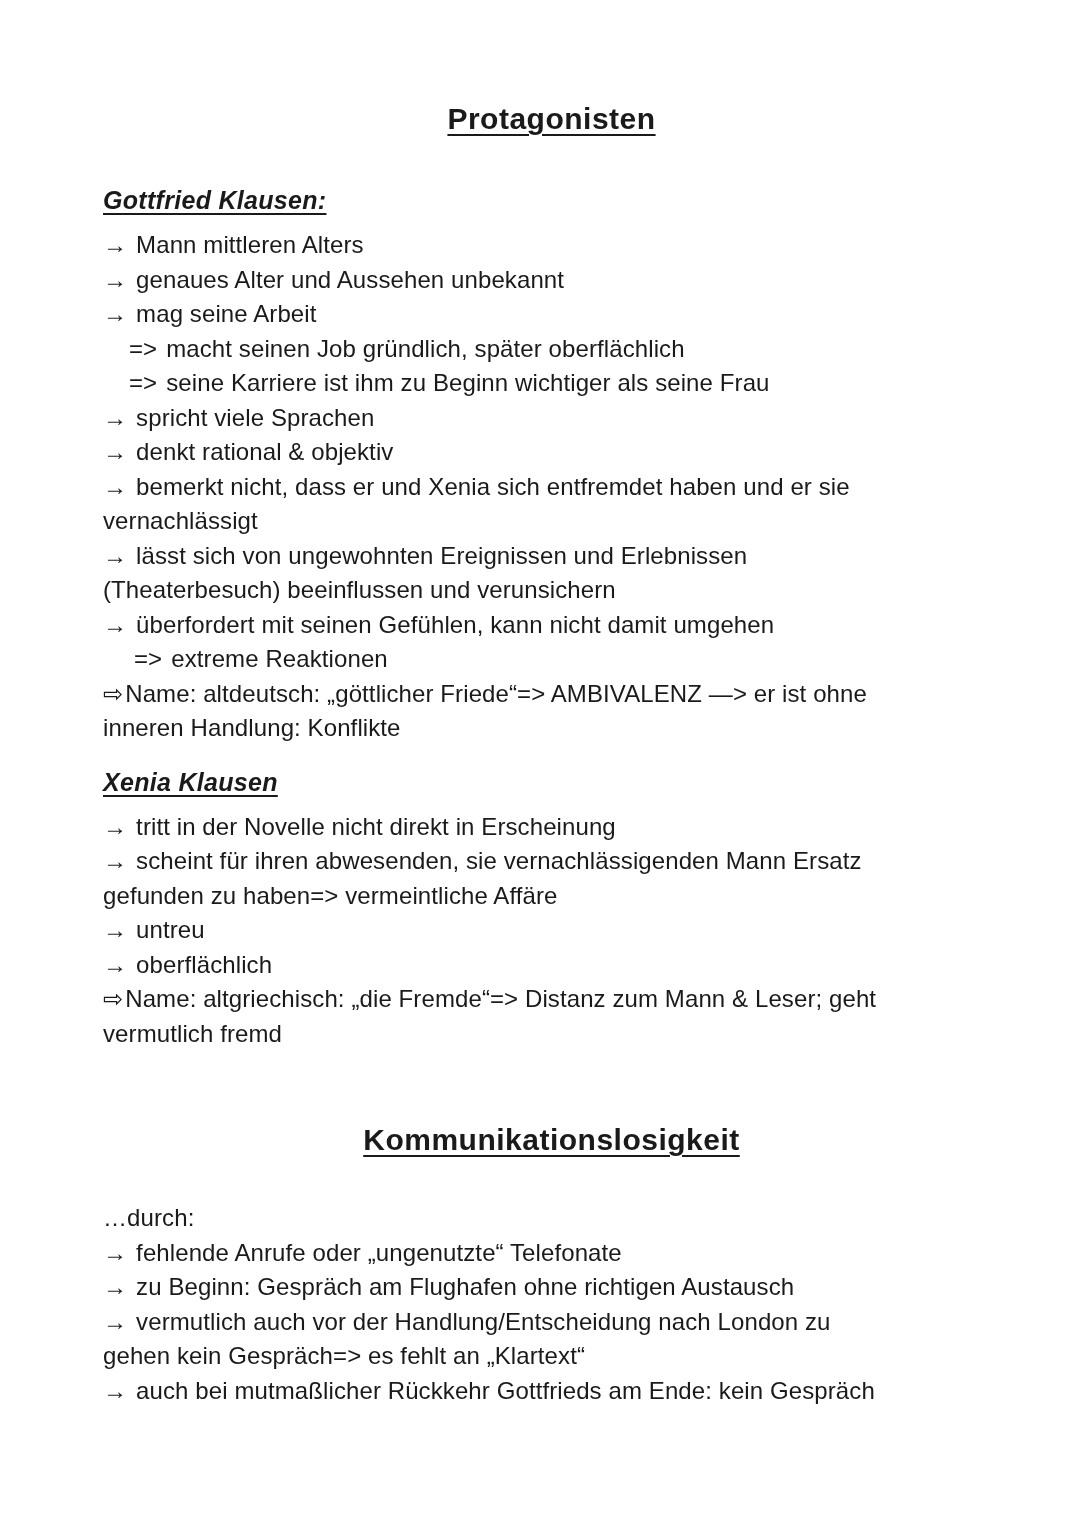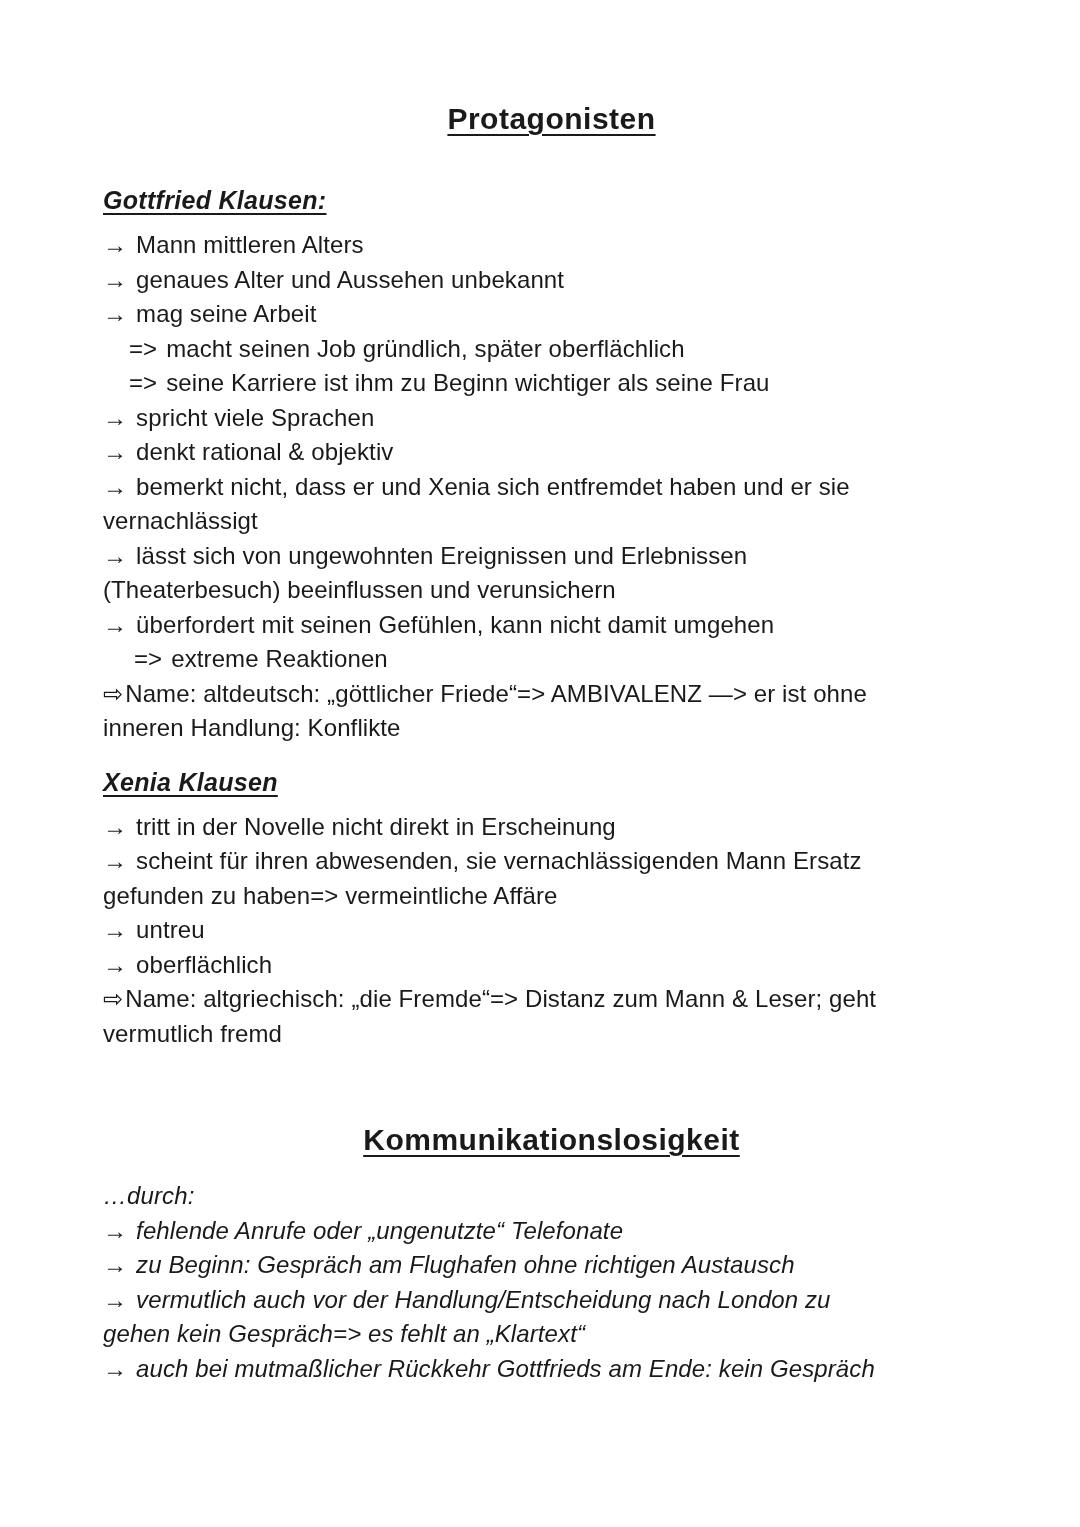--- a/index.html
+++ b/index.html
@@ -47,21 +47,21 @@
     font-size: 24px;
     line-height: 34.5px;
     white-space: nowrap;
     letter-spacing: 0.1px;
   }
   .ln .mk { margin-right: 9px; }
   .ln.name .mk { margin-right: 2px; }
   .ln.ind1 { padding-left: 26px; }
   .ln.ind2 { padding-left: 31px; }
   .section-2 { margin-top: 70px; }
-  .section-2 .lines { margin-top: 20px; font-style: italic; }
+  .section-2 .lines { margin-top: 42px; }
 </style>
 </head>
 <body>
 
 <div class="page">
 
   <section>
     <h1 class="main-heading"><span class="u">Protagonisten</span></h1>
 
     <h2 class="sub-title first"><span class="u">Gottfried Klausen:</span></h2>

